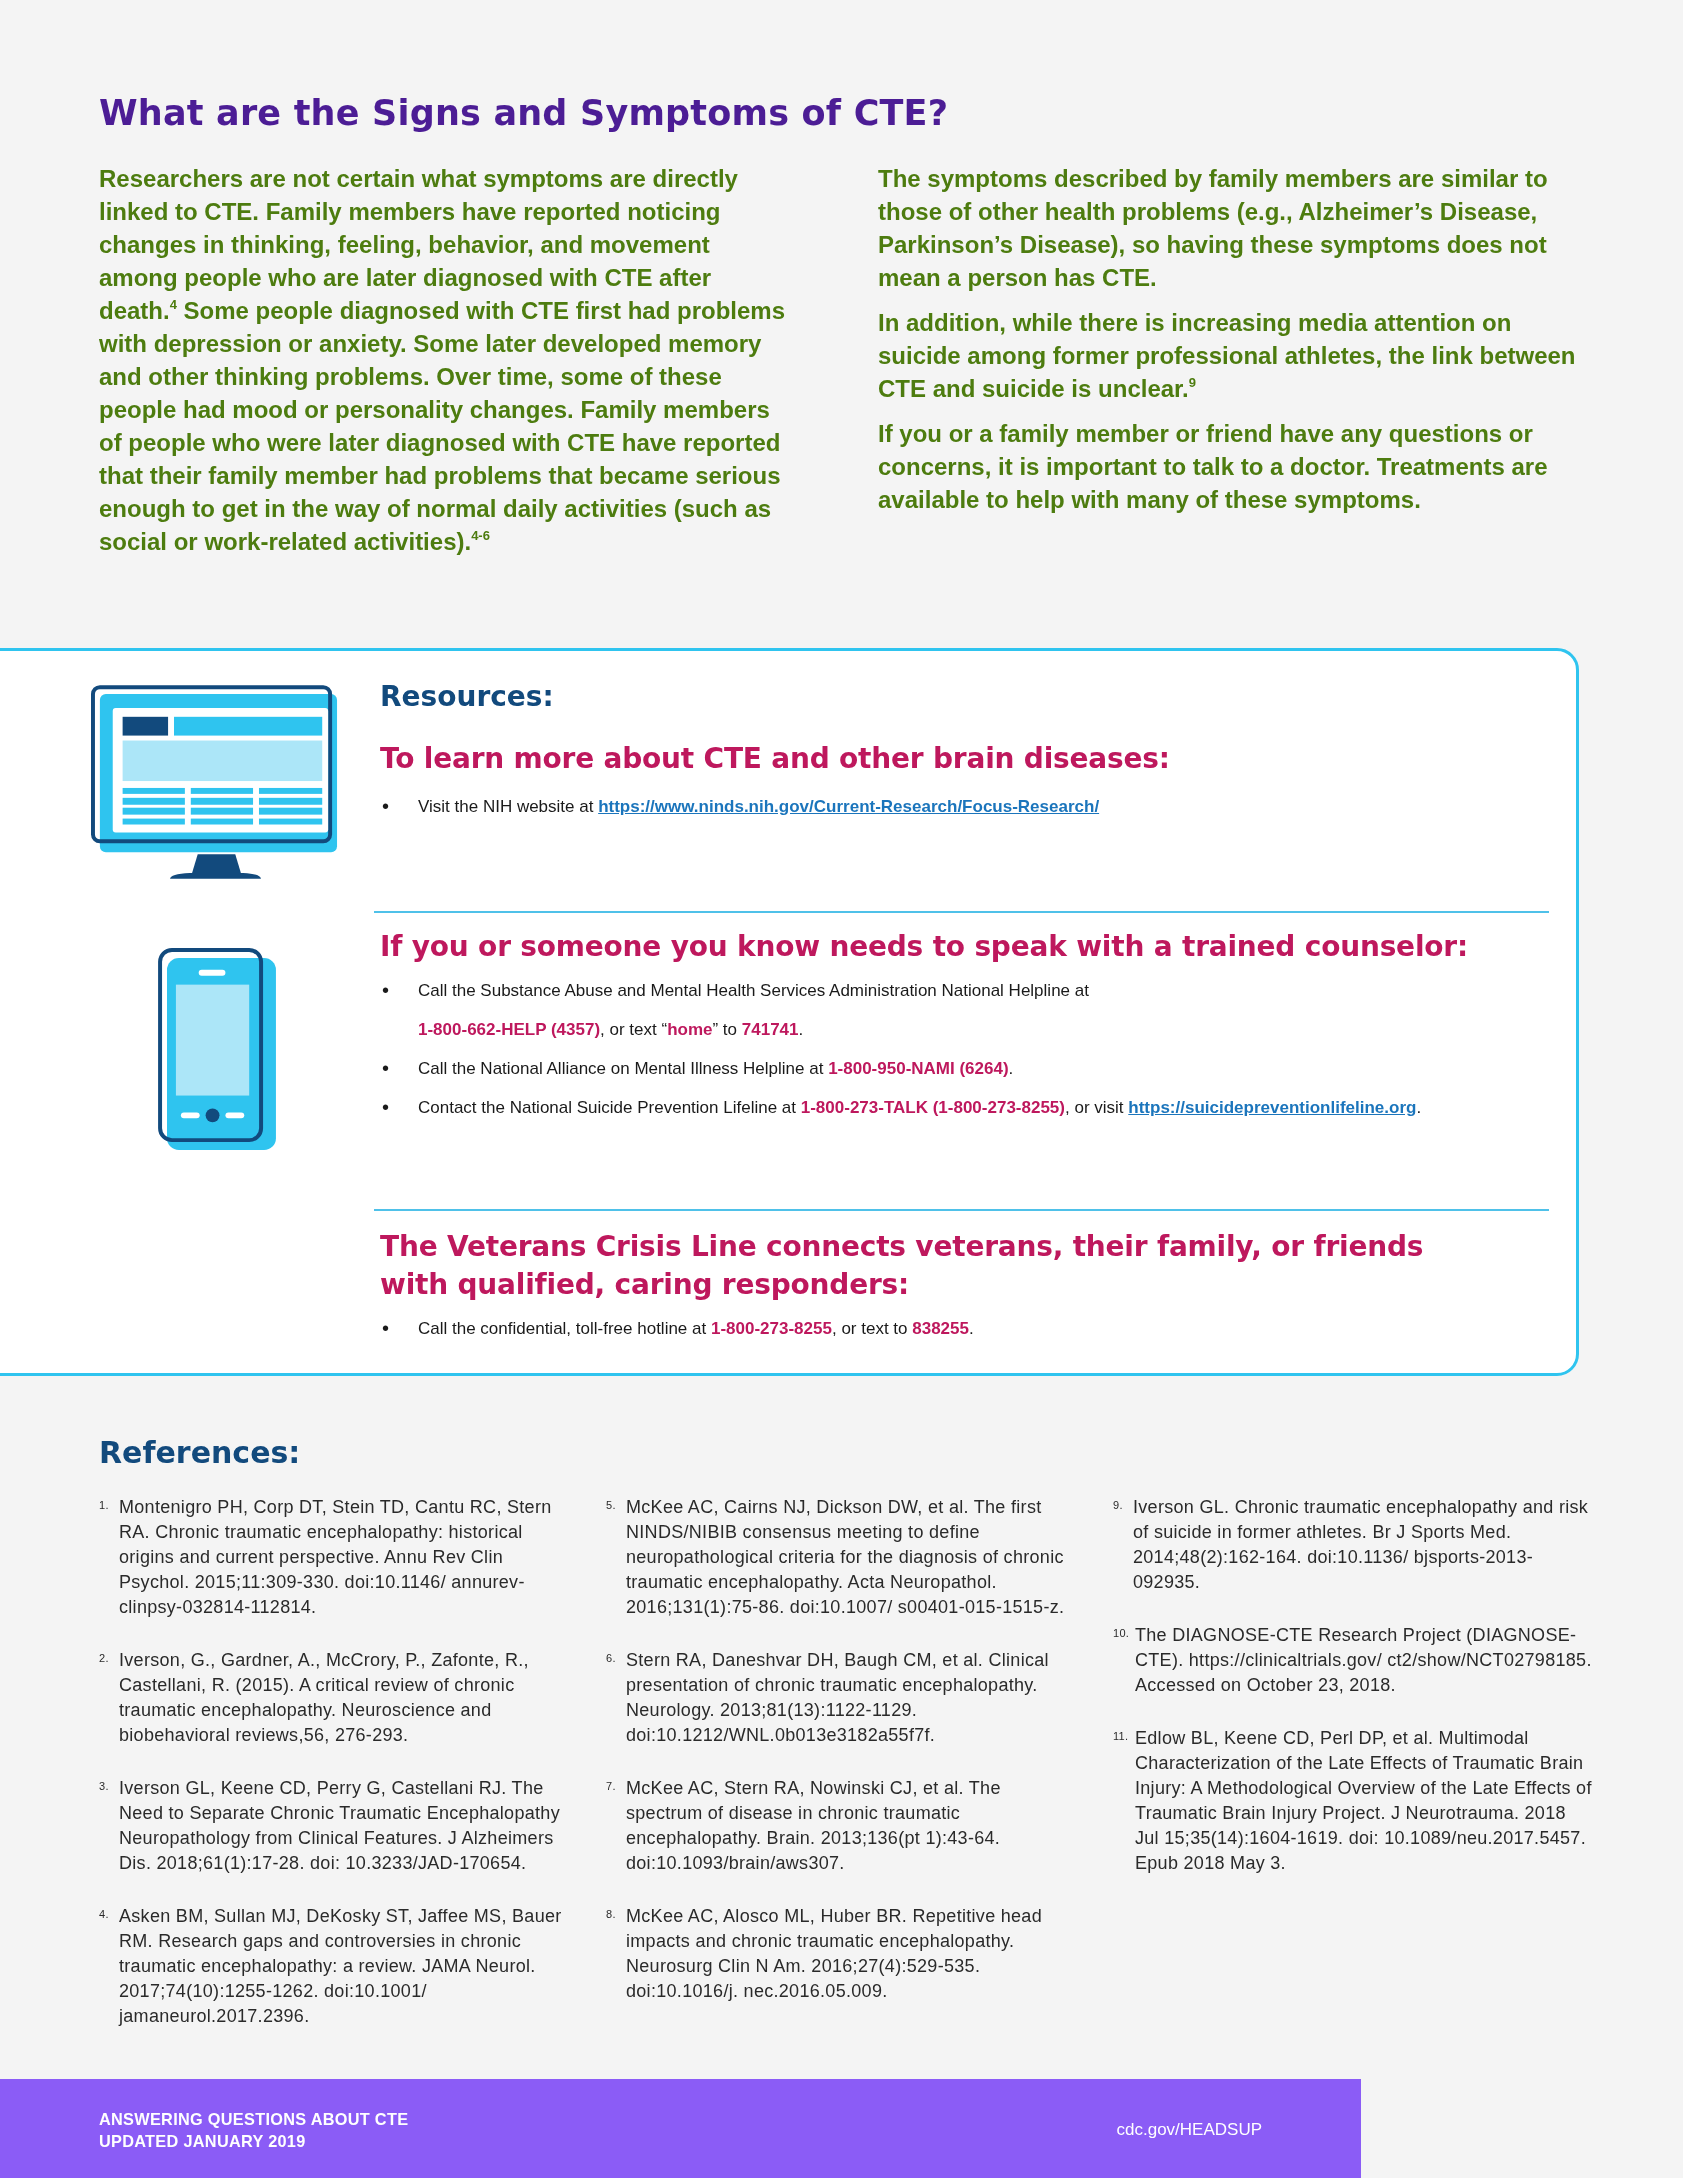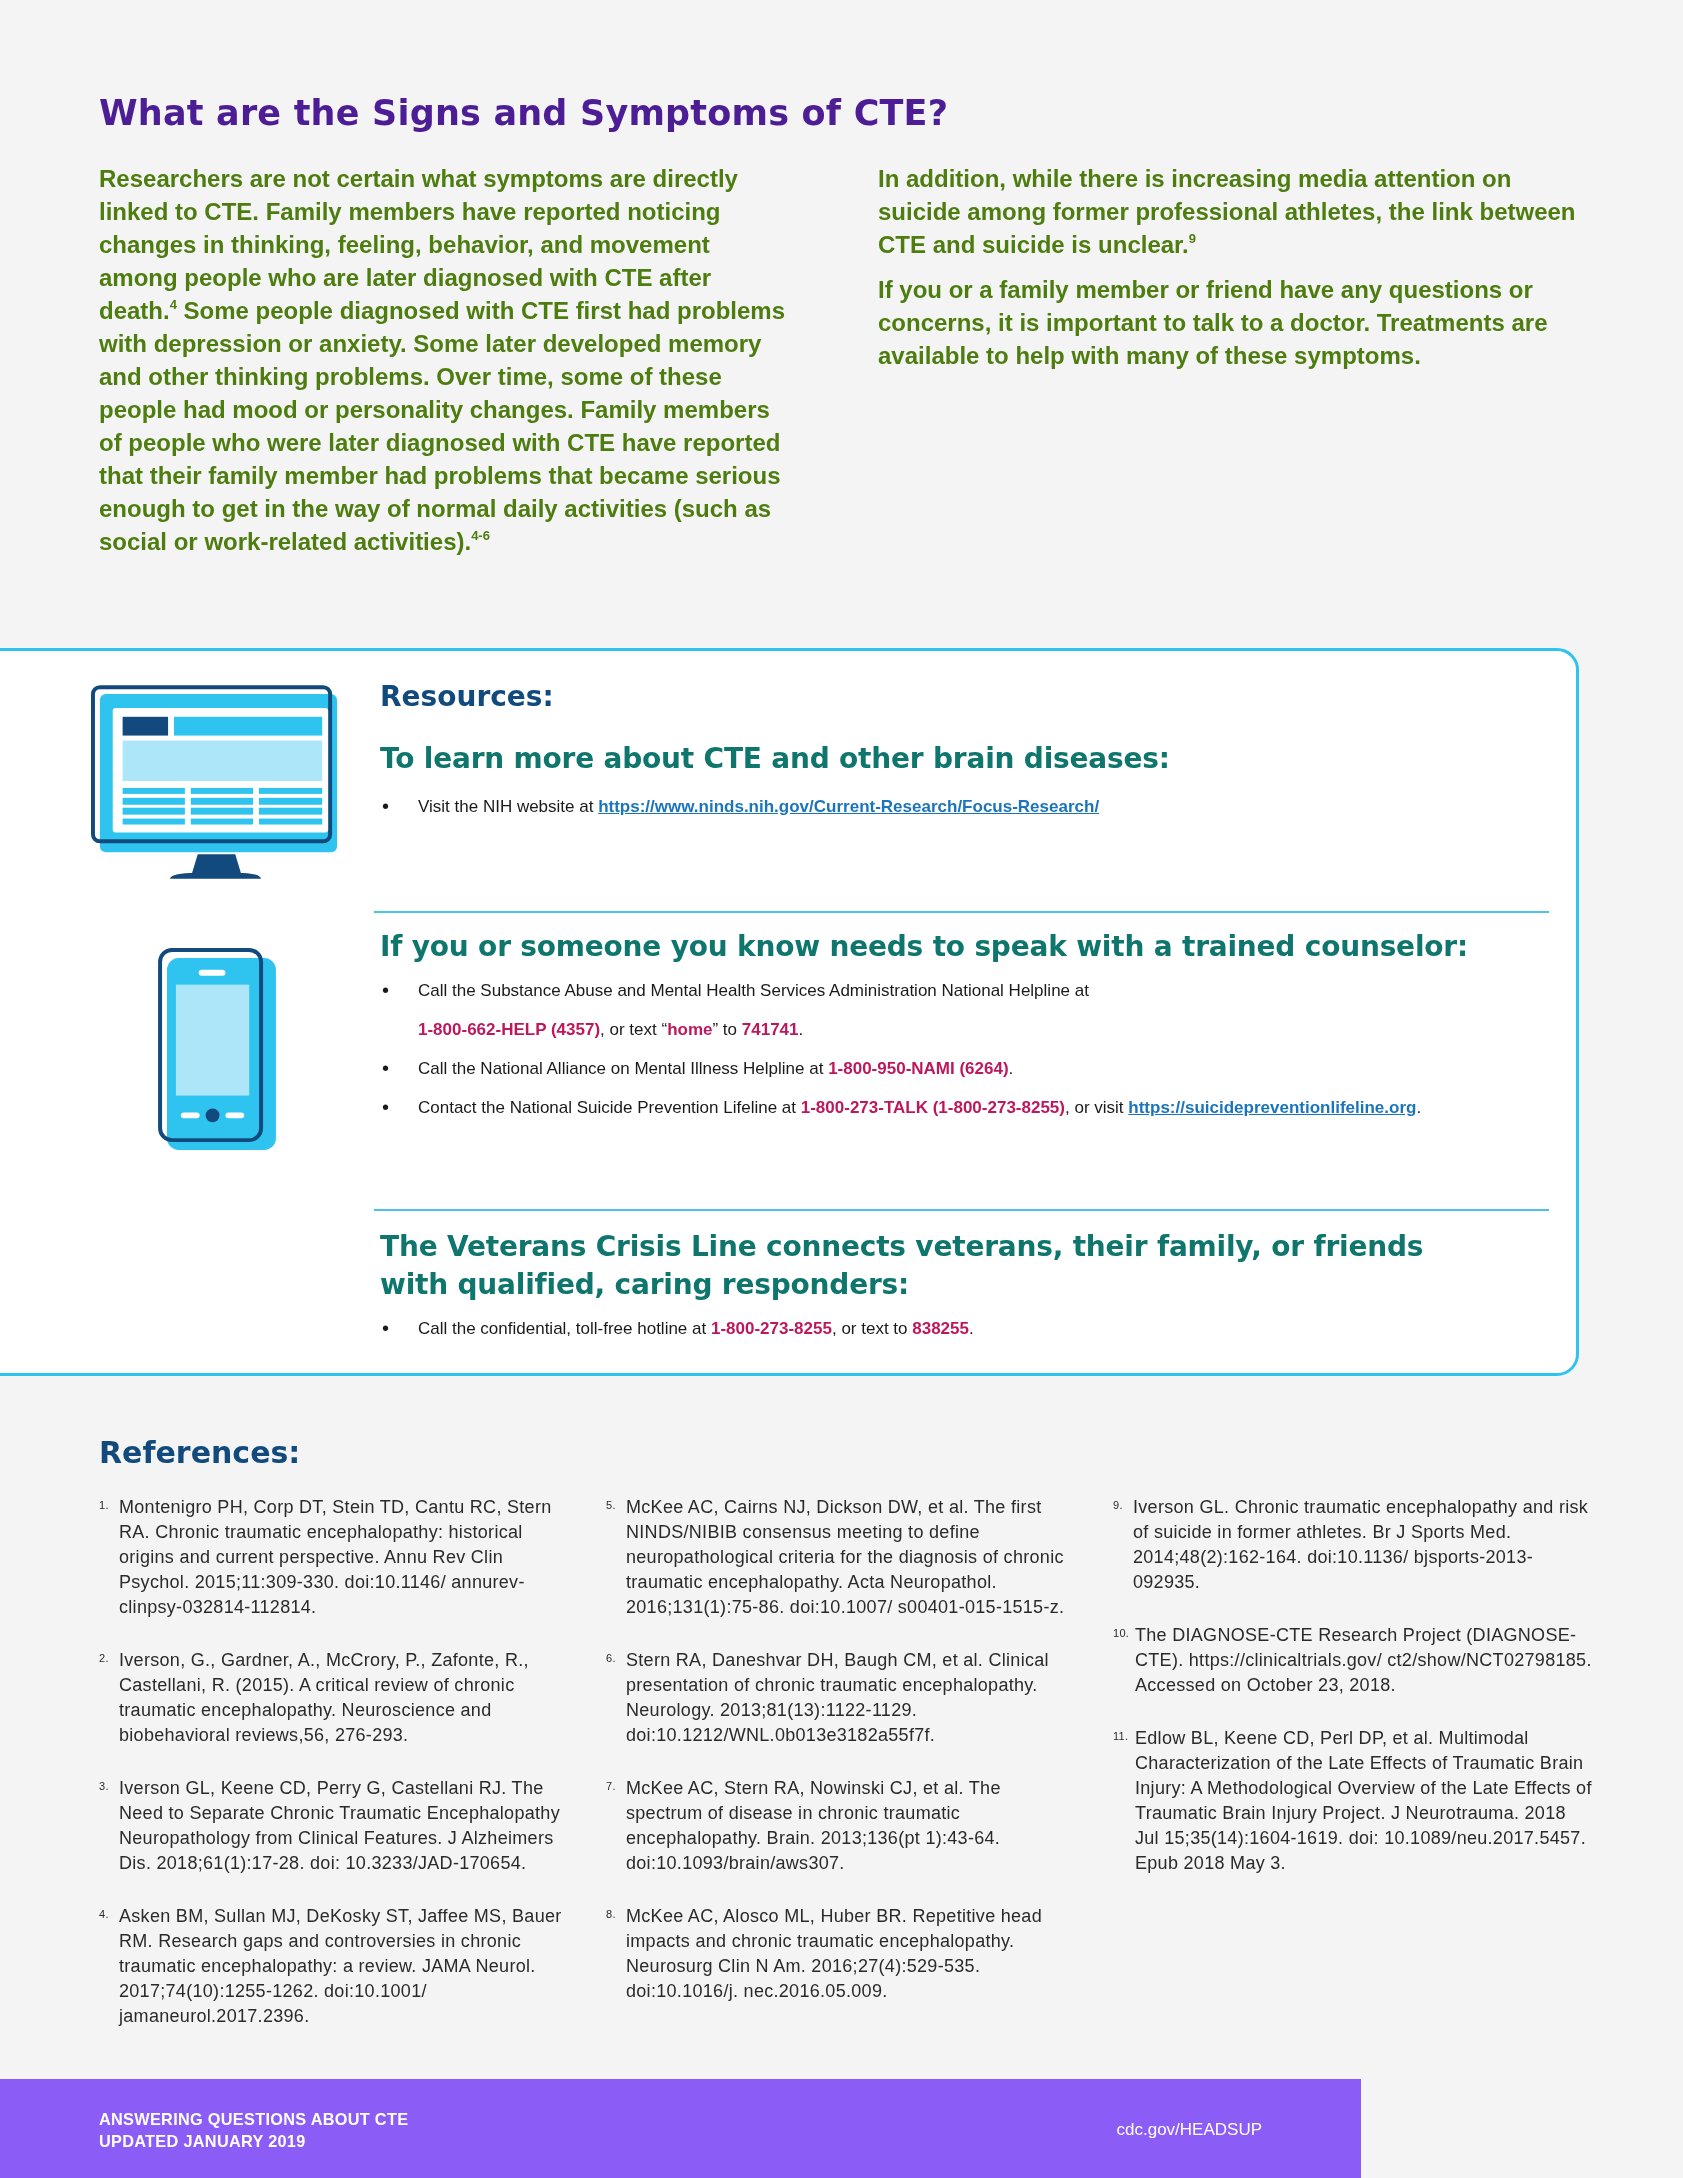--- a/index.html
+++ b/index.html
@@ -25,21 +25,21 @@
     left: -4px; top: 648px; width: 1583px; height: 728px;
     background: #ffffff; border: 3px solid #2fc4ef; border-radius: 0 22px 22px 0;
     box-sizing: border-box;
   }
   .res-title {
     left: 380px; top: 680px; margin: 0;
     font-family: "DejaVu Sans", sans-serif; font-weight: bold; font-size: 28px; color: #124a7d;
   }
   .sec-h {
     font-family: "DejaVu Sans", sans-serif; font-weight: bold; font-size: 28px;
-    color: #0f766e; margin: 0; line-height: 38px; letter-spacing: -0.2px;
+    color: #be185d; margin: 0; line-height: 38px; letter-spacing: -0.2px;
   }
   .bullets { list-style: none; margin: 0; padding: 0; font-size: 17px; line-height: 39px; }
   .bullets li { position: relative; padding-left: 38px; }
   .bullets li::before { content: "\2022"; position: absolute; left: 2px; top: 0; color: #1a1a1a; font-size: 20px; }
   .bl { color: #be185d; font-weight: bold; }
   .lnk { color: #1b75bc; font-weight: bold; text-decoration: underline; }
   .divider { height: 2px; background: #4fc1e9; }
 
   .refs-title {
     left: 99px; top: 1435px; margin: 0;
@@ -60,20 +60,21 @@
 </head>
 <body>
 
 <h1 class="abs title">What are the Signs and Symptoms of CTE?</h1>
 
 <div class="abs col col-left">
   <p><span>Researchers are not certain what symptoms are directly linked to CTE. Family members have reported noticing changes in thinking, feeling, behavior, and movement among people who are later diagnosed with CTE after death.</span><sup>4</sup><span> Some people diagnosed with CTE first had problems with depression or anxiety. Some later developed memory and other thinking problems. Over time, some of these people had mood or personality changes. Family members of people who were later diagnosed with CTE have reported that their family member had problems that became serious enough to get in the way of normal daily activities (such as social or work-related activities).</span><sup>4-6</sup></p>
 </div>
 
 <div class="abs col col-right">
+  <p>The symptoms described by family members are similar to those of other health problems (e.g., Alzheimer’s Disease, Parkinson’s Disease), so having these symptoms does not mean a person has CTE.</p>
   <p><span>In addition, while there is increasing media attention on suicide among former professional athletes, the  link between CTE and suicide is unclear.</span><sup>9</sup></p>
   <p>If you or a family member or friend have any questions or concerns, it is important to talk to a doctor. Treatments are available to help with many of these symptoms.</p>
 </div>
 
 <div class="abs card"></div>
 
 <svg class="abs" style="left:91px; top:685px;" width="249" height="198" viewBox="0 0 252 200">
   <rect x="9" y="9" width="240" height="160" rx="6" fill="#2fc4ef"></rect>
   <rect x="2" y="2" width="240" height="156" rx="7" fill="none" stroke="#124a7d" stroke-width="4"></rect>
   <rect x="22" y="23" width="218" height="126" rx="3" fill="#ffffff"></rect>

